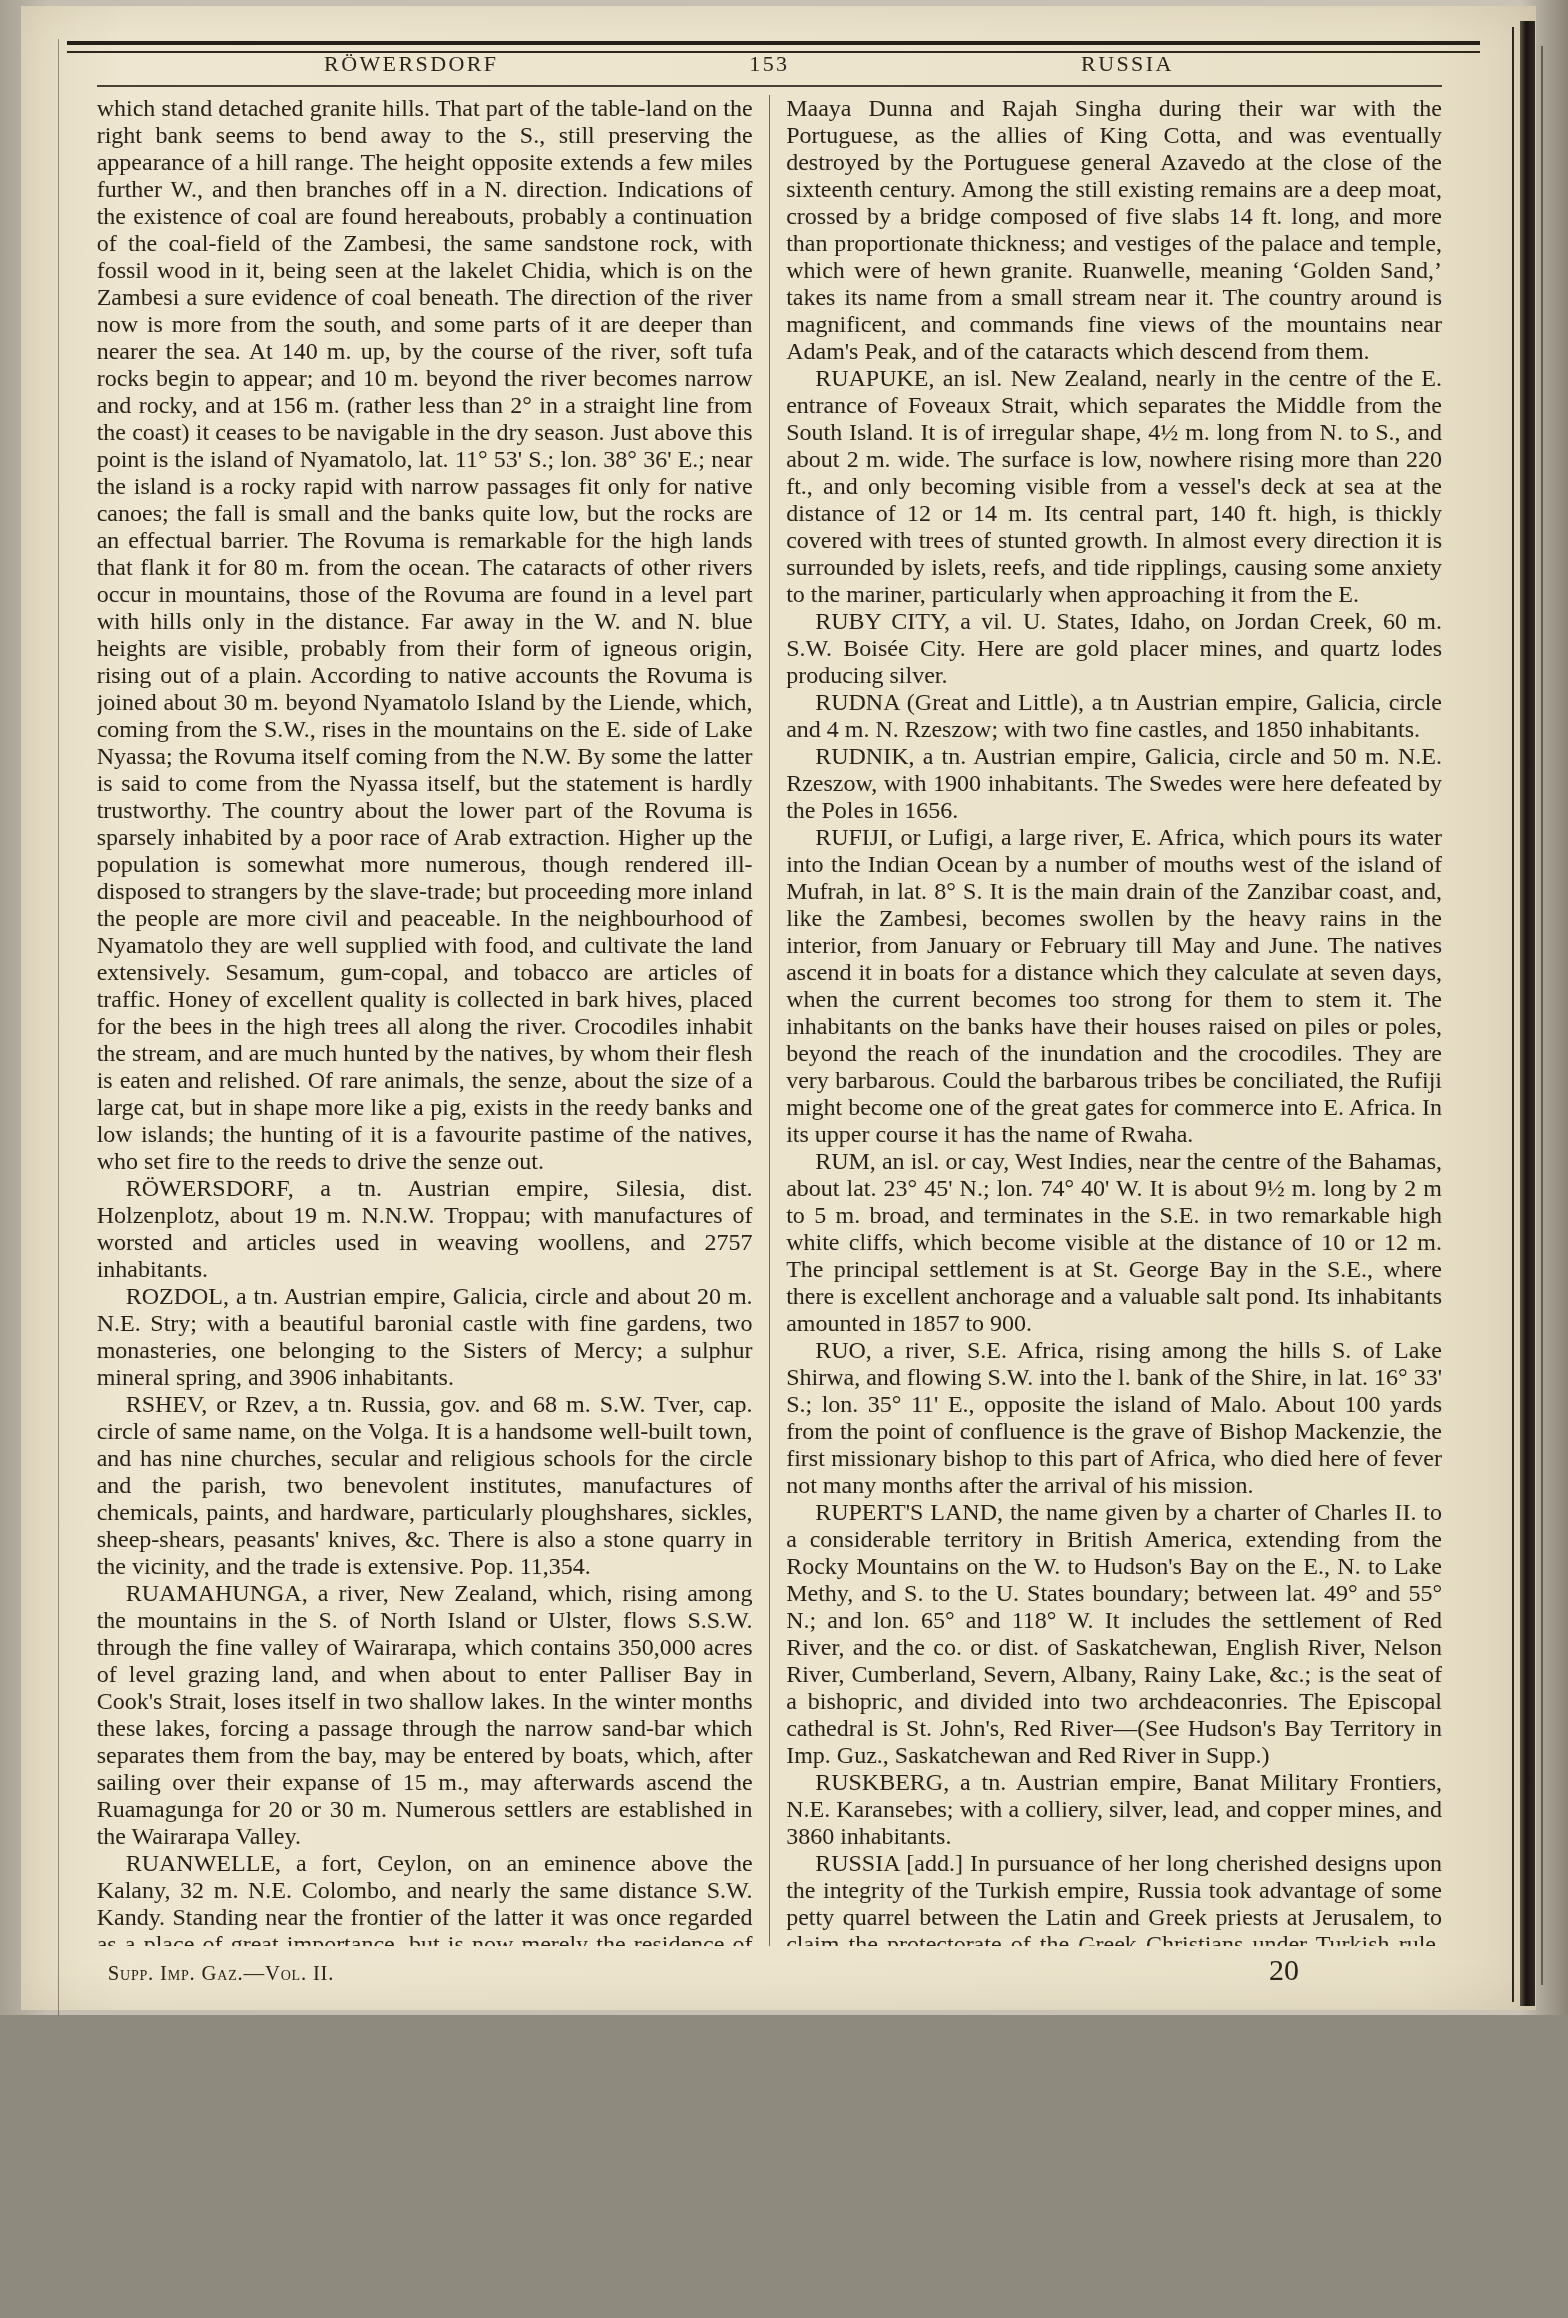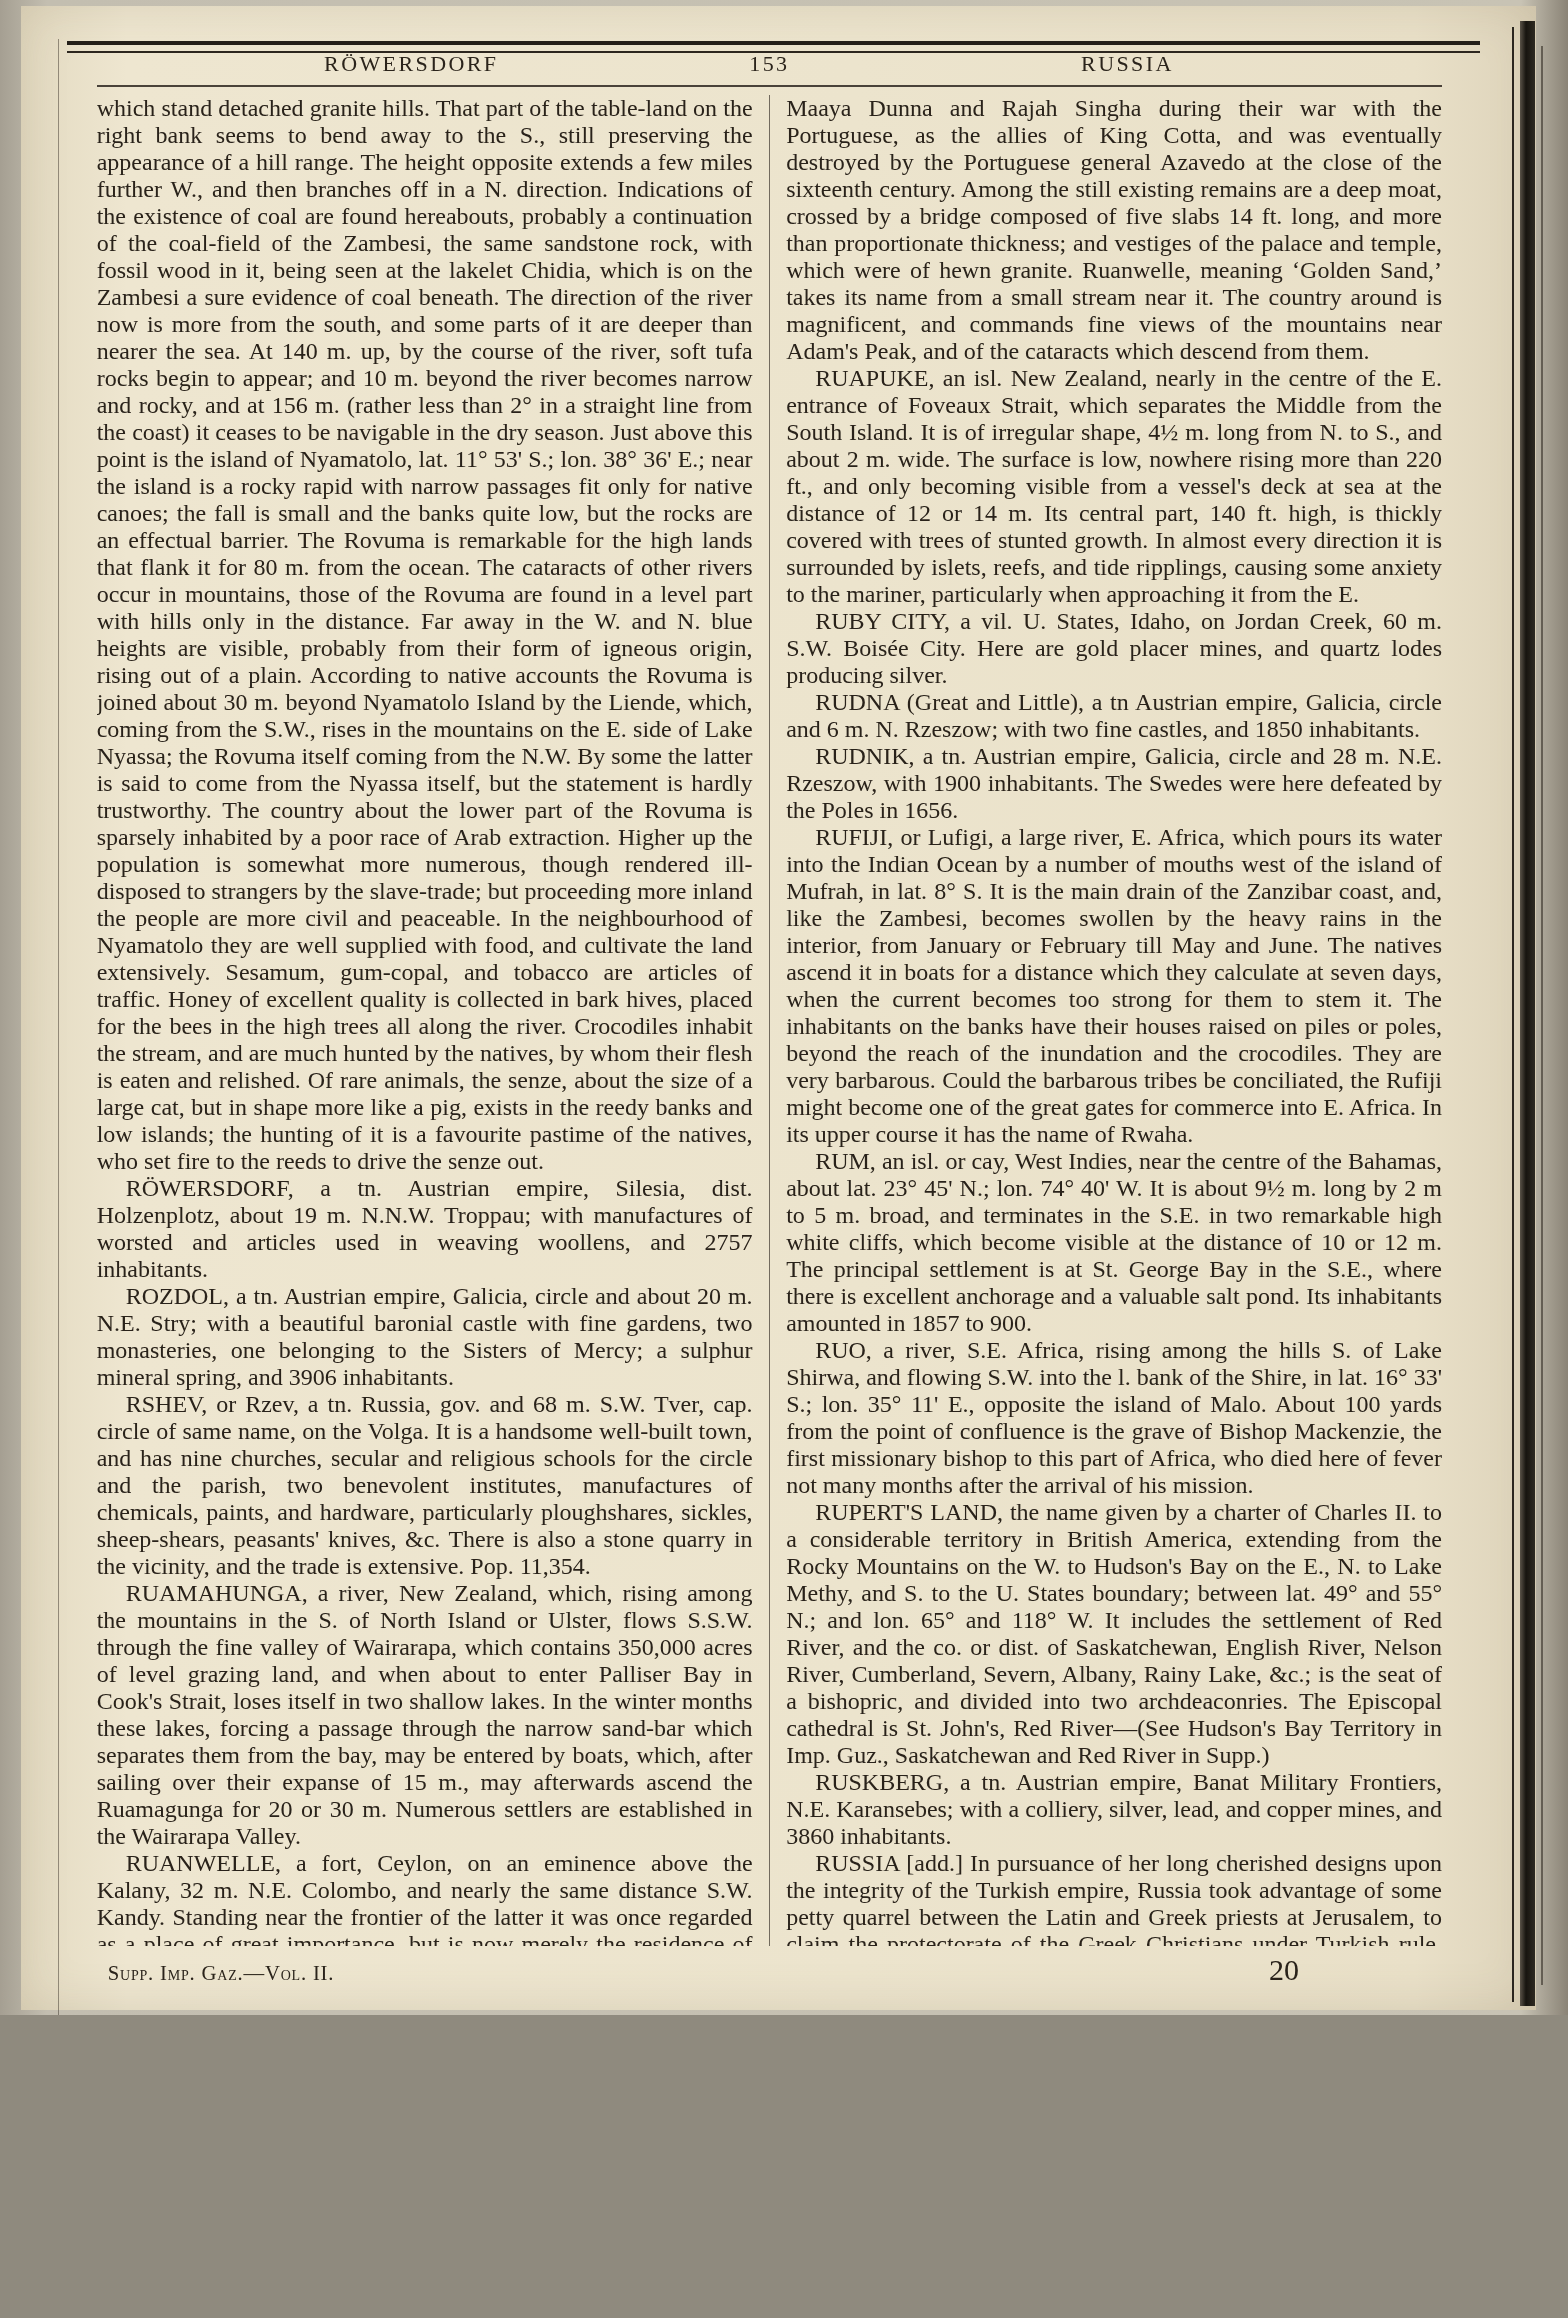--- a/index.html
+++ b/index.html
@@ -122,22 +122,22 @@
             <p class="indent">ROZDOL, a tn. Austrian empire, Galicia, circle and about 20 m. N.E. Stry; with a beautiful baronial castle with fine gardens, two monasteries, one belonging to the Sisters of Mercy; a sulphur mineral spring, and 3906 inhabitants.</p>
             <p class="indent">RSHEV, or Rzev, a tn. Russia, gov. and 68 m. S.W. Tver, cap. circle of same name, on the Volga. It is a handsome well-built town, and has nine churches, secular and religious schools for the circle and the parish, two benevolent institutes, manufactures of chemicals, paints, and hardware, particularly ploughshares, sickles, sheep-shears, peasants' knives, &amp;c. There is also a stone quarry in the vicinity, and the trade is extensive. Pop. 11,354.</p>
             <p class="indent">RUAMAHUNGA, a river, New Zealand, which, rising among the mountains in the S. of North Island or Ulster, flows S.S.W. through the fine valley of Wairarapa, which contains 350,000 acres of level grazing land, and when about to enter Palliser Bay in Cook's Strait, loses itself in two shallow lakes. In the winter months these lakes, forcing a passage through the narrow sand-bar which separates them from the bay, may be entered by boats, which, after sailing over their expanse of 15 m., may afterwards ascend the Ruamagunga for 20 or 30 m. Numerous settlers are established in the Wairarapa Valley.</p>
             <p class="indent">RUANWELLE, a fort, Ceylon, on an eminence above the Kalany, 32 m. N.E. Colombo, and nearly the same distance S.W. Kandy. Standing near the frontier of the latter it was once regarded as a place of great importance, but is now merely the residence of the civil officer in charge of the district. A few miles W. stood Sita-wacca, one of the most ancient cities of Ceylon. It was the stronghold of the chiefs</p>
           </div>
         <div class="column-divider"></div>
         <div class="column right">
             <p>Maaya Dunna and Rajah Singha during their war with the Portuguese, as the allies of King Cotta, and was eventually destroyed by the Portuguese general Azavedo at the close of the sixteenth century. Among the still existing remains are a deep moat, crossed by a bridge composed of five slabs 14 ft. long, and more than proportionate thickness; and vestiges of the palace and temple, which were of hewn granite. Ruanwelle, meaning ‘Golden Sand,’ takes its name from a small stream near it. The country around is magnificent, and commands fine views of the mountains near Adam's Peak, and of the cataracts which descend from them.</p>
             <p class="indent">RUAPUKE, an isl. New Zealand, nearly in the centre of the E. entrance of Foveaux Strait, which separates the Middle from the South Island. It is of irregular shape, 4½ m. long from N. to S., and about 2 m. wide. The surface is low, nowhere rising more than 220 ft., and only becoming visible from a vessel's deck at sea at the distance of 12 or 14 m. Its central part, 140 ft. high, is thickly covered with trees of stunted growth. In almost every direction it is surrounded by islets, reefs, and tide ripplings, causing some anxiety to the mariner, particularly when approaching it from the E.</p>
             <p class="indent">RUBY CITY, a vil. U. States, Idaho, on Jordan Creek, 60 m. S.W. Boisée City. Here are gold placer mines, and quartz lodes producing silver.</p>
-            <p class="indent">RUDNA (Great and Little), a tn Austrian empire, Galicia, circle and 6 m. N. Rzeszow; with two fine castles, and 1850 inhabitants.</p>
-            <p class="indent">RUDNIK, a tn. Austrian empire, Galicia, circle and 28 m. N.E. Rzeszow, with 1900 inhabitants. The Swedes were here defeated by the Poles in 1656.</p>
+            <p class="indent">RUDNA (Great and Little), a tn Austrian empire, Galicia, circle and 4 m. N. Rzeszow; with two fine castles, and 1850 inhabitants.</p>
+            <p class="indent">RUDNIK, a tn. Austrian empire, Galicia, circle and 50 m. N.E. Rzeszow, with 1900 inhabitants. The Swedes were here defeated by the Poles in 1656.</p>
             <p class="indent">RUFIJI, or Lufigi, a large river, E. Africa, which pours its water into the Indian Ocean by a number of mouths west of the island of Mufrah, in lat. 8° S. It is the main drain of the Zanzibar coast, and, like the Zambesi, becomes swollen by the heavy rains in the interior, from January or February till May and June. The natives ascend it in boats for a distance which they calculate at seven days, when the current becomes too strong for them to stem it. The inhabitants on the banks have their houses raised on piles or poles, beyond the reach of the inundation and the crocodiles. They are very barbarous. Could the barbarous tribes be conciliated, the Rufiji might become one of the great gates for commerce into E. Africa. In its upper course it has the name of Rwaha.</p>
             <p class="indent">RUM, an isl. or cay, West Indies, near the centre of the Bahamas, about lat. 23° 45' N.; lon. 74° 40' W. It is about 9½ m. long by 2 m to 5 m. broad, and terminates in the S.E. in two remarkable high white cliffs, which become visible at the distance of 10 or 12 m. The principal settlement is at St. George Bay in the S.E., where there is excellent anchorage and a valuable salt pond. Its inhabitants amounted in 1857 to 900.</p>
             <p class="indent">RUO, a river, S.E. Africa, rising among the hills S. of Lake Shirwa, and flowing S.W. into the l. bank of the Shire, in lat. 16° 33' S.; lon. 35° 11' E., opposite the island of Malo. About 100 yards from the point of confluence is the grave of Bishop Mackenzie, the first missionary bishop to this part of Africa, who died here of fever not many months after the arrival of his mission.</p>
             <p class="indent">RUPERT'S LAND, the name given by a charter of Charles II. to a considerable territory in British America, extending from the Rocky Mountains on the W. to Hudson's Bay on the E., N. to Lake Methy, and S. to the U. States boundary; between lat. 49° and 55° N.; and lon. 65° and 118° W. It includes the settlement of Red River, and the co. or dist. of Saskatchewan, English River, Nelson River, Cumberland, Severn, Albany, Rainy Lake, &amp;c.; is the seat of a bishopric, and divided into two archdeaconries. The Episcopal cathedral is St. John's, Red River—(See Hudson's Bay Territory in Imp. Guz., Saskatchewan and Red River in Supp.)</p>
             <p class="indent">RUSKBERG, a tn. Austrian empire, Banat Military Frontiers, N.E. Karansebes; with a colliery, silver, lead, and copper mines, and 3860 inhabitants.</p>
             <p class="indent">RUSSIA [add.] In pursuance of her long cherished designs upon the integrity of the Turkish empire, Russia took advantage of some petty quarrel between the Latin and Greek priests at Jerusalem, to claim the protectorate of the Greek Christians under Turkish rule. Such a claim being</p>
           </div>
       </div>
 
       <div class="page-footer">

